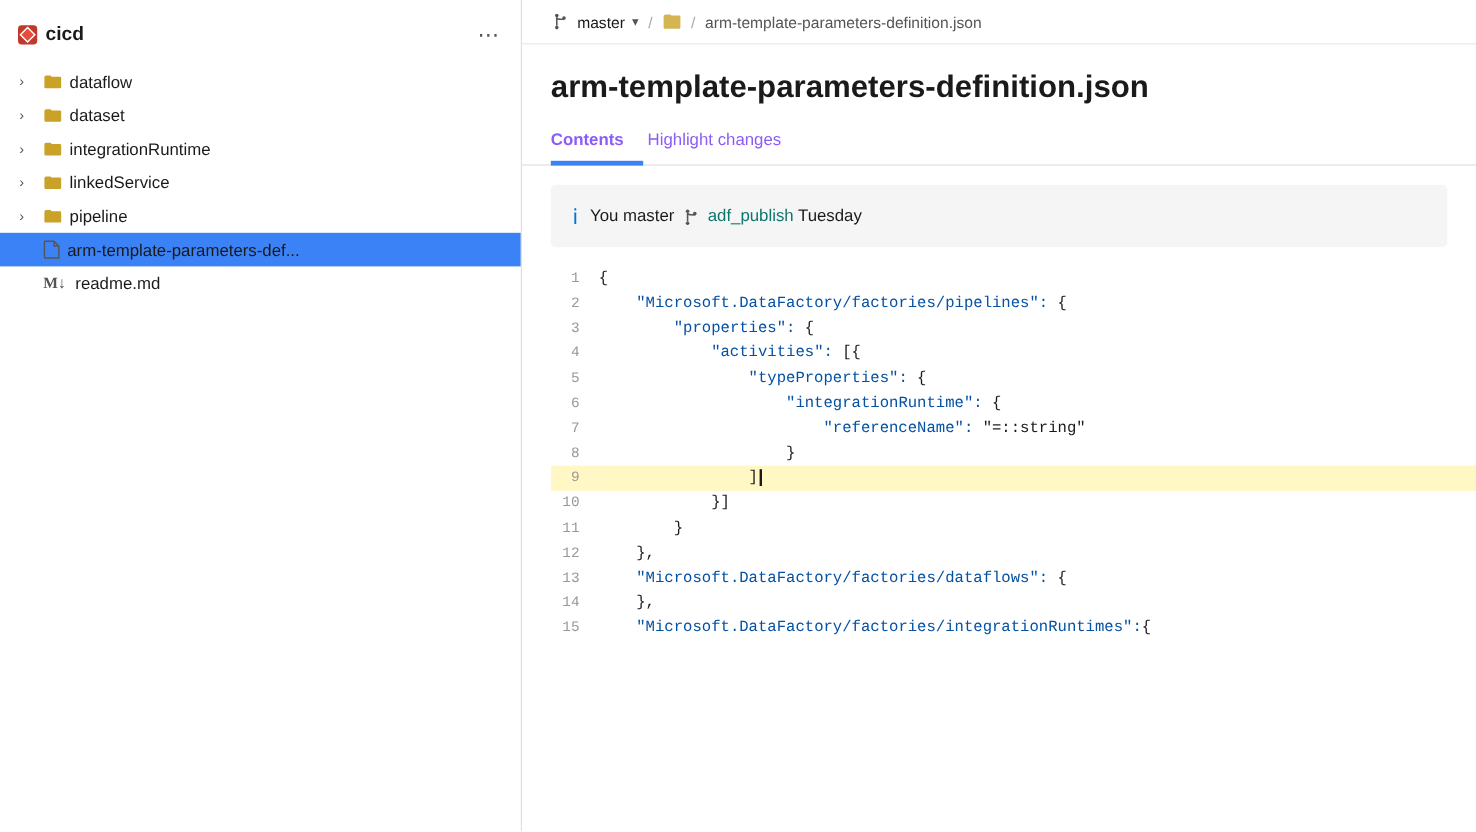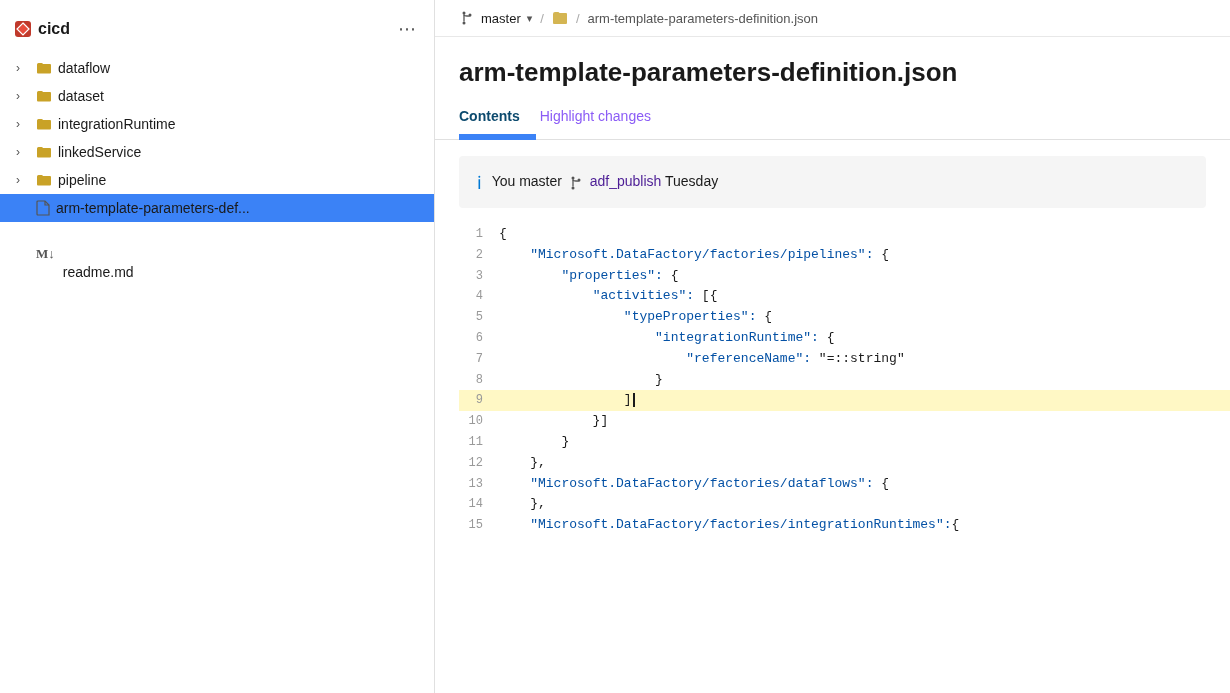--- a/index.html
+++ b/index.html
@@ -126,22 +126,22 @@
     .tab {
       padding: 8px 16px 10px 4px;
       cursor: pointer;
       color: #8b5cf6;
       font-size: 14px;
       border-bottom: 2px solid transparent;
       margin-bottom: -1px;
     }
     .tab:first-child { padding-left: 0; }
     .tab.active {
-      color: #0c4a6e;
-      border-bottom: 6px solid #3b82f6;
+      color: #8b5cf6;
+      border-bottom: 4px solid #3b82f6;
       font-weight: 600;
     }
 
     
     .info-banner {
       margin: 16px 24px;
       padding: 14px 18px;
       background: #f5f5f5;
       border-radius: 4px;
       display: flex;
@@ -154,21 +154,21 @@
       color: #0078d4;
       font-size: 18px;
       flex-shrink: 0;
     }
     .info-branch-icon {
       display: inline-block;
       vertical-align: middle;
       margin: 0 3px;
     }
     .info-branch-link {
-      color: #4c1d95;
+      color: #0f766e;
       text-decoration: none;
       cursor: pointer;
     }
 
     
     .code-area {
       flex: 1;
       overflow-y: auto;
       margin: 0 0 0 24px;
       font-family: 'Consolas', 'Courier New', monospace;
@@ -266,21 +266,21 @@
         <span class="chevron" style="visibility:hidden">›</span>
         <svg width="14" height="16" viewBox="0 0 14 16" style="flex-shrink:0">
           <path d="M2 1 L9 1 L13 5 L13 15 Q13 15 12 15 L2 15 Q1 15 1 14 L1 2 Q1 1 2 1Z" fill="none" stroke="#555" stroke-width="1.2"></path>
           <path d="M9 1 L9 5 L13 5" fill="none" stroke="#555" stroke-width="1.2"></path>
         </svg>
         <span class="tree-item-label">arm-template-parameters-def...</span>
       </div>
       <div class="tree-item">
         <span class="chevron" style="visibility:hidden">›</span>
         <span class="md-icon" style="font-size:13px;font-weight:700;color:#555;font-family:serif;">M↓</span>
-        <span class="tree-item-label" style="margin-left:2px;margin-top:36px;">readme.md</span>
+        <span class="tree-item-label" style="margin-left:2px;">readme.md</span>
       </div>
     </div>
 </div>
 
 <div class="main">
 
   <div class="topbar">
 
     <svg width="16" height="16" viewBox="0 0 16 16" fill="#555">
       <circle cx="5" cy="3" r="1.5"></circle>

